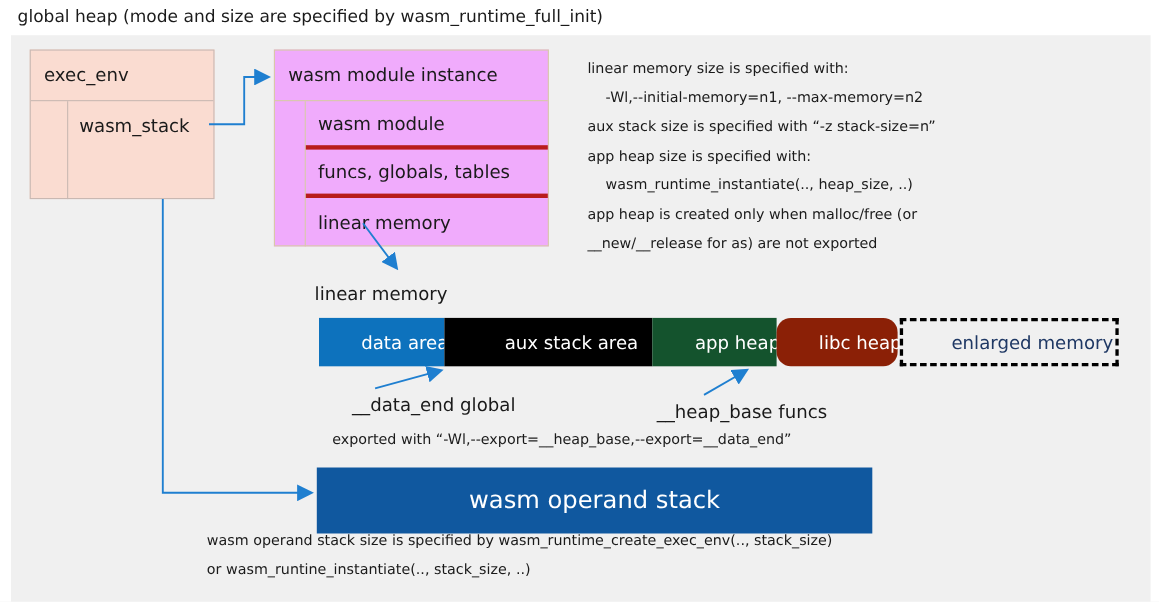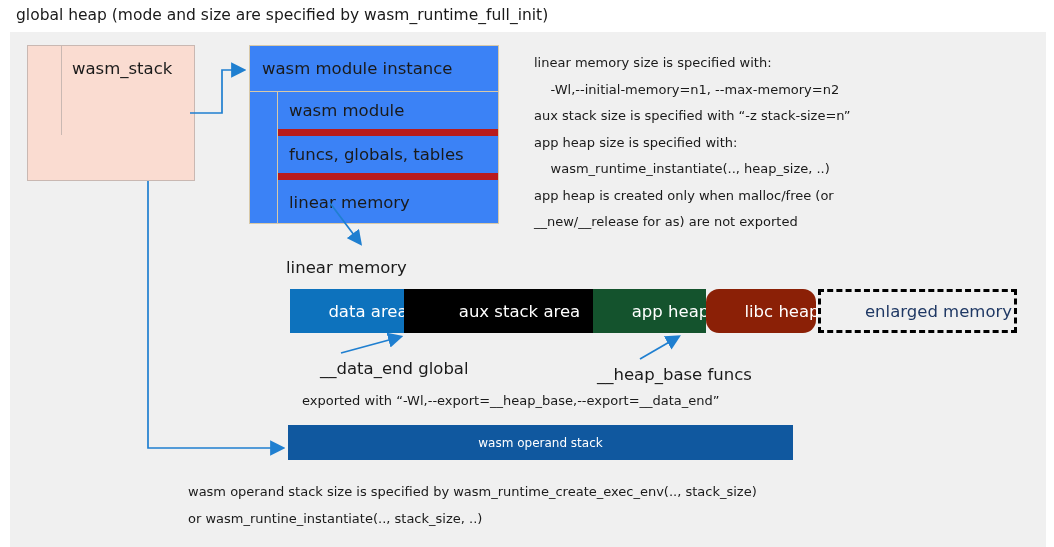--- a/index.html
+++ b/index.html
@@ -43,31 +43,31 @@
     padding-left:12px;
   }
   #exec-env .body{display:flex;height:89px;}
   #exec-env .gutter{width:34px;border-right:1px solid #c9b8b2;height:100%;box-sizing:border-box;}
   #exec-env .fields{flex:1;}
   #exec-env .field{height:44.5px;padding-left:10px;box-sizing:border-box;}
   #exec-env .field.first{border-bottom:1px solid #c9b8b2;}
 
   
   #wasm-mi{left:249px;top:45px;width:250px;height:179px;
-           border:1px solid #d8c9a8;background:#3b82f6;}
+           border:1px solid #d8c9a8;background:#f0abfc;}
   #wasm-mi .title{
     height:46px;width:100%;
     border-bottom:1px solid #d8c9a8;
     padding-left:12px;
   }
   #wasm-mi .body{display:flex;height:132px;}
   #wasm-mi .gutter{width:28px;border-right:1px solid #d8c9a8;height:100%;box-sizing:border-box;}
   #wasm-mi .fields{flex:1;}
   #wasm-mi .field{height:44px;padding-left:11px;box-sizing:border-box;}
-  #wasm-mi .field.b{border-bottom:7px solid #b91c1c;}
+  #wasm-mi .field.b{border-bottom:4px solid #b91c1c;}
 
   
   .notes{
     position:absolute;
     font-size:13px;line-height:26.5px;
     color:#1a1a1a;white-space:pre;
   }
   #notes-right{left:534px;top:50px;}
   #notes-globals{left:302px;top:388px;}
   #notes-bottom{left:188px;top:479px;}
@@ -90,38 +90,39 @@
   #seg-aux{width:166px;background:#6b7209;}
   #seg-app{width:110px;background:#00b0f0;}
   #seg-libc{width:110px;background:#8b2006;}
   #seg-enlarged{
     width:199px;background:#f0f0f0;color:#1f3864;
     border:3px dashed #000000;margin-left:2px;
   }
 
   
   #operand-stack{
-    position:absolute;left:288px;top:425px;width:505px;height:35px;
-    background:#10589f;color:#ffffff;font-size:12px;
+    position:absolute;left:288px;top:425px;width:505px;height:60px;
+    background:#10589f;color:#ffffff;font-size:22px;
     display:flex;align-items:center;justify-content:center;
   }
 
   
   #arrows{position:absolute;left:0;top:0;width:1054px;height:547px;pointer-events:none;}
 </style>
 </head>
 <body>
 
 <div id="root">
 
   <div class="caption-top">global heap (mode and size are specified by wasm_runtime_full_init)</div>
 
   <div class="panel"></div>
 
   <div class="struct" id="exec-env">
+    <div class="row title">exec_env</div>
     <div class="body">
       <div class="gutter"></div>
       <div class="fields">
         <div class="row field">wasm_stack</div>
       </div>
     </div>
   </div>
 
   <div class="struct" id="wasm-mi">
     <div class="row title">wasm module instance</div>

